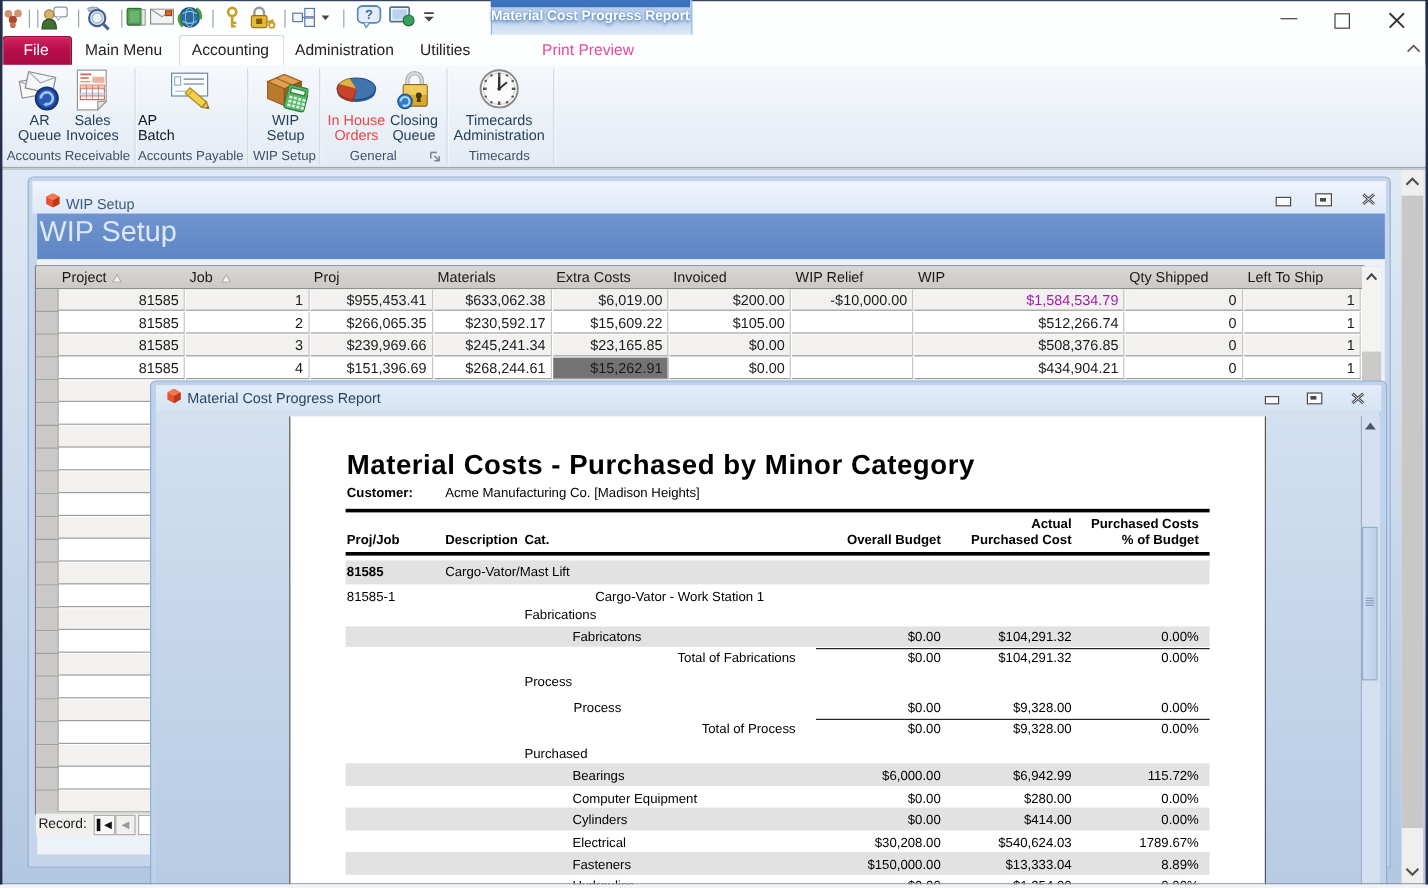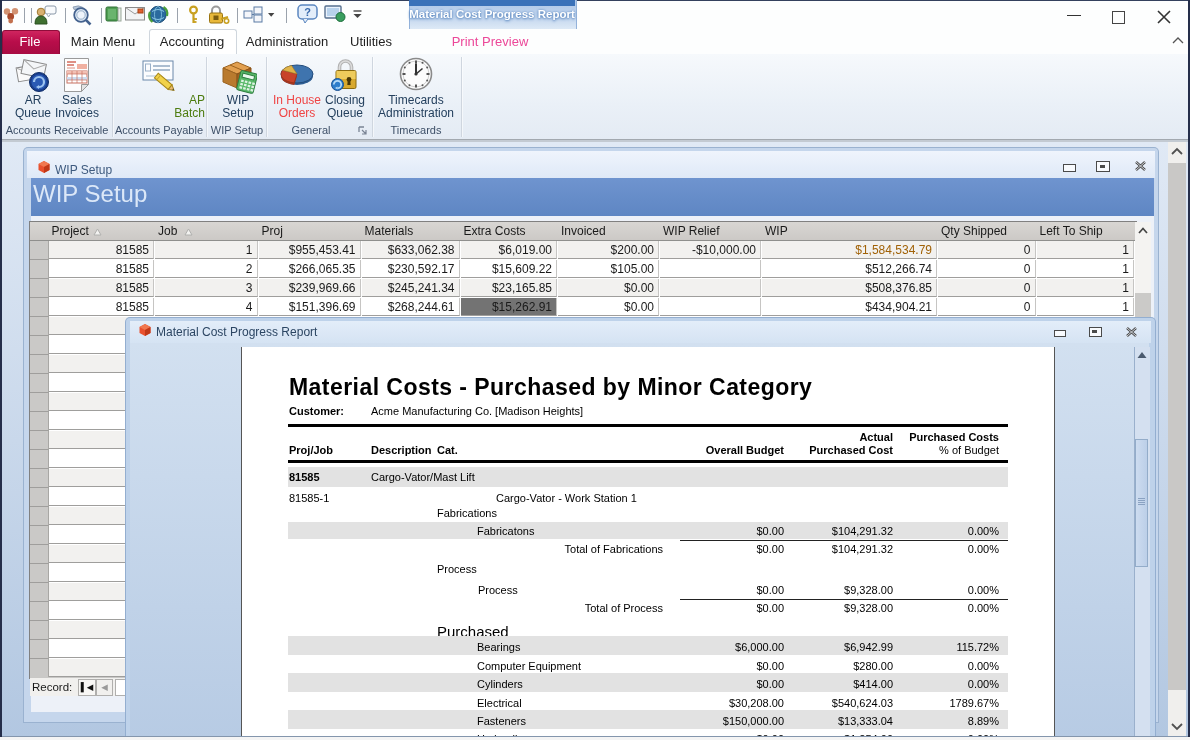--- a/index.html
+++ b/index.html
@@ -122,21 +122,21 @@
 <div class="a" style="left:206px;top:57px;width:1px;height:80px;background:#cfd6df"></div>
 <div class="a" style="left:207px;top:57px;width:1px;height:80px;background:#ffffff88"></div>
 <div class="a" style="left:266px;top:57px;width:1px;height:80px;background:#cfd6df"></div>
 <div class="a" style="left:267px;top:57px;width:1px;height:80px;background:#ffffff88"></div>
 <div class="a" style="left:372px;top:57px;width:1px;height:80px;background:#cfd6df"></div>
 <div class="a" style="left:373px;top:57px;width:1px;height:80px;background:#ffffff88"></div>
 <div class="a" style="left:461px;top:57px;width:1px;height:80px;background:#cfd6df"></div>
 <div class="a" style="left:462px;top:57px;width:1px;height:80px;background:#ffffff88"></div>
 <div class="tx" style="left:-12px;top:94px;width:90px;text-align:center;font-size:12px;color:#24405e;line-height:13px">AR<br>Queue</div>
 <div class="tx" style="left:32px;top:94px;width:90px;text-align:center;font-size:12px;color:#24405e;line-height:13px">Sales<br>Invoices</div>
-<div class="tx" style="left:115px;top:94px;width:90px;text-align:right;font-size:12px;color:#4d7c0f;line-height:13px">AP<br>Batch</div>
+<div class="tx" style="left:115px;top:94px;width:90px;text-align:left;font-size:12px;color:#0f172a;line-height:13px">AP<br>Batch</div>
 <div class="tx" style="left:193px;top:94px;width:90px;text-align:center;font-size:12px;color:#24405e;line-height:13px">WIP<br>Setup</div>
 <div class="tx" style="left:252px;top:94px;width:90px;text-align:center;font-size:12px;color:#ef4444;line-height:13px">In House<br>Orders</div>
 <div class="tx" style="left:300px;top:94px;width:90px;text-align:center;font-size:12px;color:#24405e;line-height:13px">Closing<br>Queue</div>
 <div class="tx" style="left:361px;top:94px;width:110px;text-align:center;font-size:12px;color:#24405e;line-height:13px">Timecards<br>Administration</div>
 <div class="tx" style="left:-3px;top:124px;width:120px;text-align:center;font-size:11px;color:#3e5068">Accounts Receivable</div>
 <div class="tx" style="left:104px;top:124px;width:110px;text-align:center;font-size:11px;color:#3e5068">Accounts Payable</div>
 <div class="tx" style="left:197px;top:124px;width:80px;text-align:center;font-size:11px;color:#3e5068">WIP Setup</div>
 <div class="tx" style="left:271px;top:124px;width:80px;text-align:center;font-size:11px;color:#3e5068">General</div>
 <div class="tx" style="left:371px;top:124px;width:90px;text-align:center;font-size:11px;color:#3e5068">Timecards</div>
 <svg class="a" style="left:358px;top:126px" width="10" height="10">
@@ -329,21 +329,21 @@
 <div class="a" style="left:460.5px;top:241px;width:96.5px;height:18px;background:#f2f1ef;
          border-right:1px solid #c6c5c3;border-bottom:1px solid #9f9e9c;font-size:12px;color:#1a1a1a;
          text-align:right;padding-right:4px;line-height:18px;box-sizing:border-box">$6,019.00</div>
 <div class="a" style="left:558.0px;top:241px;width:101px;height:18px;background:#f2f1ef;
          border-right:1px solid #c6c5c3;border-bottom:1px solid #9f9e9c;font-size:12px;color:#1a1a1a;
          text-align:right;padding-right:4px;line-height:18px;box-sizing:border-box">$200.00</div>
 <div class="a" style="left:660.0px;top:241px;width:101px;height:18px;background:#f2f1ef;
          border-right:1px solid #c6c5c3;border-bottom:1px solid #9f9e9c;font-size:12px;color:#1a1a1a;
          text-align:right;padding-right:4px;line-height:18px;box-sizing:border-box">-$10,000.00</div>
 <div class="a" style="left:762.0px;top:241px;width:175px;height:18px;background:#f2f1ef;
-         border-right:1px solid #c6c5c3;border-bottom:1px solid #9f9e9c;font-size:12px;color:#a16207;
+         border-right:1px solid #c6c5c3;border-bottom:1px solid #9f9e9c;font-size:12px;color:#a21caf;
          text-align:right;padding-right:4px;line-height:18px;box-sizing:border-box">$1,584,534.79</div>
 <div class="a" style="left:938.0px;top:241px;width:97.5px;height:18px;background:#f2f1ef;
          border-right:1px solid #c6c5c3;border-bottom:1px solid #9f9e9c;font-size:12px;color:#1a1a1a;
          text-align:right;padding-right:4px;line-height:18px;box-sizing:border-box">0</div>
 <div class="a" style="left:1036.5px;top:241px;width:97.5px;height:18px;background:#f2f1ef;
          border-right:1px solid #c6c5c3;border-bottom:1px solid #9f9e9c;font-size:12px;color:#1a1a1a;
          text-align:right;padding-right:4px;line-height:18px;box-sizing:border-box">1</div>
 <div class="a" style="left:30px;top:260px;width:17.5px;height:18px;background:#cac9c7;border-right:1px solid #a8a7a4;border-bottom:1px solid #9f9e9c"></div>
 <div class="a" style="left:48.5px;top:260px;width:105.5px;height:18px;background:#ffffff;
          border-right:1px solid #c6c5c3;border-bottom:1px solid #9f9e9c;font-size:12px;color:#1a1a1a;
@@ -1064,21 +1064,21 @@
 <div class="tx" style="left:289px;top:405px;font-size:11px;font-weight:bold;color:#000">Customer:</div>
 <div class="tx" style="left:371px;top:405px;font-size:11px;color:#000">Acme Manufacturing Co. [Madison Heights]</div>
 <div class="a" style="left:288px;top:424px;width:720px;height:3px;background:#000"></div>
 <div class="tx" style="left:289px;top:444px;font-size:11px;font-weight:bold">Proj/Job</div>
 <div class="tx" style="left:371px;top:444px;font-size:11px;font-weight:bold">Description</div>
 <div class="tx" style="left:437px;top:444px;font-size:11px;font-weight:bold">Cat.</div>
 <div class="tx" style="left:684px;top:444px;width:100px;text-align:right;font-size:11px;font-weight:bold">Overall Budget</div>
 <div class="tx" style="left:773px;top:431px;width:120px;text-align:right;font-size:11px;font-weight:bold">Actual</div>
 <div class="tx" style="left:773px;top:444px;width:120px;text-align:right;font-size:11px;font-weight:bold">Purchased Cost</div>
 <div class="tx" style="left:879px;top:431px;width:120px;text-align:right;font-size:11px;font-weight:bold">Purchased Costs</div>
-<div class="tx" style="left:879px;top:444px;width:120px;text-align:right;font-size:11px;font-weight:normal">% of Budget</div>
+<div class="tx" style="left:879px;top:444px;width:120px;text-align:right;font-size:11px;font-weight:bold">% of Budget</div>
 <div class="a" style="left:288px;top:460px;width:720px;height:3px;background:#000"></div>
 <div class="a" style="left:288px;top:467px;width:720px;height:20px;background:#e2e2e2"></div>
 <div class="tx" style="left:289px;top:471px;font-size:11px;font-weight:bold">81585</div>
 <div class="tx" style="left:371px;top:471px;font-size:11px">Cargo-Vator/Mast Lift</div>
 <div class="tx" style="left:289px;top:492px;font-size:11px">81585-1</div>
 <div class="tx" style="left:496px;top:492px;font-size:11px">Cargo-Vator - Work Station 1</div>
 <div class="tx" style="left:437px;top:507px;font-size:11px">Fabrications</div>
 <div class="a" style="left:288px;top:522px;width:720px;height:17px;background:#e2e2e2"></div>
 <div class="tx" style="left:477px;top:525px;font-size:11px">Fabricatons</div>
 <div class="tx" style="left:684px;top:525px;width:100px;text-align:right;font-size:11px">$0.00</div>
@@ -1092,21 +1092,21 @@
 <div class="tx" style="left:437px;top:563px;font-size:11px">Process</div>
 <div class="tx" style="left:478px;top:584px;font-size:11px">Process</div>
 <div class="tx" style="left:684px;top:584px;width:100px;text-align:right;font-size:11px">$0.00</div>
 <div class="tx" style="left:773px;top:584px;width:120px;text-align:right;font-size:11px">$9,328.00</div>
 <div class="tx" style="left:879px;top:584px;width:120px;text-align:right;font-size:11px">0.00%</div>
 <div class="a" style="left:680px;top:599px;width:328px;height:1px;background:#222"></div>
 <div class="tx" style="left:513px;top:602px;width:150px;text-align:right;font-size:11px">Total of Process</div>
 <div class="tx" style="left:684px;top:602px;width:100px;text-align:right;font-size:11px">$0.00</div>
 <div class="tx" style="left:773px;top:602px;width:120px;text-align:right;font-size:11px">$9,328.00</div>
 <div class="tx" style="left:879px;top:602px;width:120px;text-align:right;font-size:11px">0.00%</div>
-<div class="tx" style="left:437px;top:623px;font-size:15px">Purchased</div>
+<div class="tx" style="left:437px;top:623px;font-size:11px">Purchased</div>
 <div class="a" style="left:288px;top:636px;width:720px;height:18.5px;background:#e2e2e2"></div>
 <div class="tx" style="left:477px;top:641px;font-size:11px">Bearings</div>
 <div class="tx" style="left:684px;top:641px;width:100px;text-align:right;font-size:11px">$6,000.00</div>
 <div class="tx" style="left:773px;top:641px;width:120px;text-align:right;font-size:11px">$6,942.99</div>
 <div class="tx" style="left:879px;top:641px;width:120px;text-align:right;font-size:11px">115.72%</div>
 <div class="tx" style="left:477px;top:659.5px;font-size:11px">Computer Equipment</div>
 <div class="tx" style="left:684px;top:659.5px;width:100px;text-align:right;font-size:11px">$0.00</div>
 <div class="tx" style="left:773px;top:659.5px;width:120px;text-align:right;font-size:11px">$280.00</div>
 <div class="tx" style="left:879px;top:659.5px;width:120px;text-align:right;font-size:11px">0.00%</div>
 <div class="a" style="left:288px;top:673.0px;width:720px;height:18.5px;background:#e2e2e2"></div>

